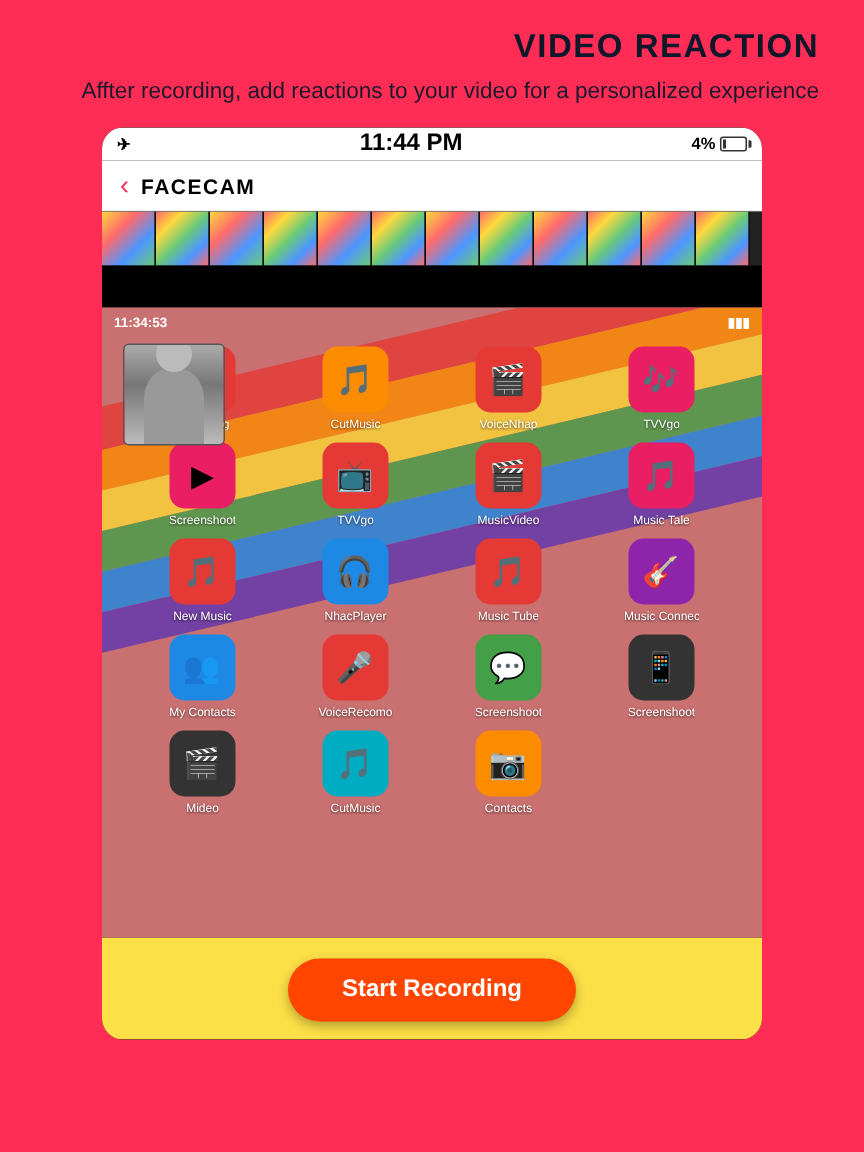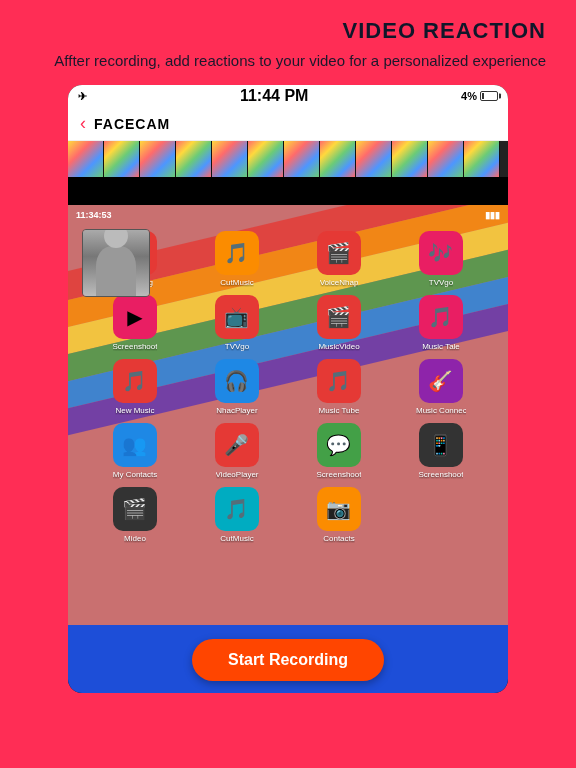--- a/index.html
+++ b/index.html
@@ -435,21 +435,21 @@
         <div class="app-icon">
     <div class="app-icon-img bg-purple">🎸</div>
     <div class="app-icon-label">Music Connect</div>
   </div>
         <div class="app-icon">
     <div class="app-icon-img bg-blue">👥</div>
     <div class="app-icon-label">My Contacts</div>
   </div>
         <div class="app-icon">
     <div class="app-icon-img bg-red">🎤</div>
-    <div class="app-icon-label">VideoPlayer</div>
+    <div class="app-icon-label">VoiceRecomo</div>
   </div>
         <div class="app-icon">
     <div class="app-icon-img bg-green">💬</div>
     <div class="app-icon-label">Screenshoot</div>
   </div>
         <div class="app-icon">
     <div class="app-icon-img bg-dark">📱</div>
     <div class="app-icon-label">Screenshoot</div>
   </div>
         <div class="app-icon">
@@ -481,17 +481,17 @@
         <div class="dock-icon bg-pink">🎵</div>
         <div class="dock-icon bg-blue">📁</div>
         <div class="dock-icon bg-blue">✉</div>
         <div class="dock-icon bg-blue">🧭</div>
         <div class="dock-icon bg-blue">🅐</div>
         <div class="dock-icon bg-green">💬</div>
       </div>
 
   </div>
 
-  <div class="record-button-area" style="background: #1d4ed8; padding: 14px 0 12px;">
+  <div class="record-button-area" style="background: #fde047; padding: 14px 0 12px;">
     <button class="record-button">Start Recording</button>
   </div>
 
 </div>
 
 </body></html>

